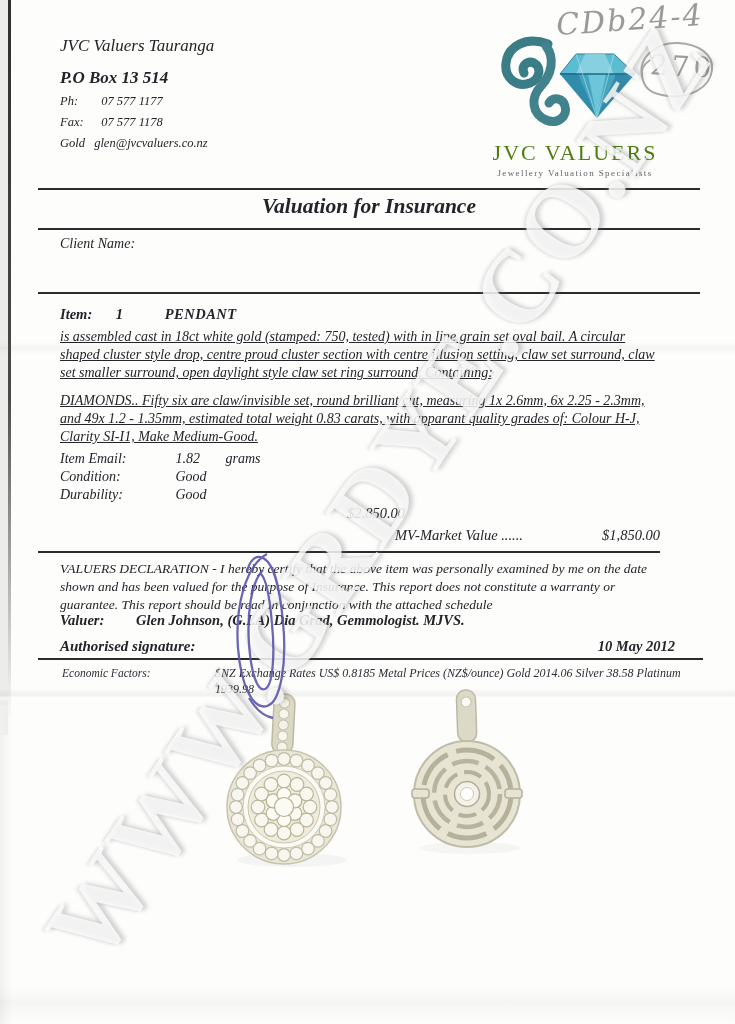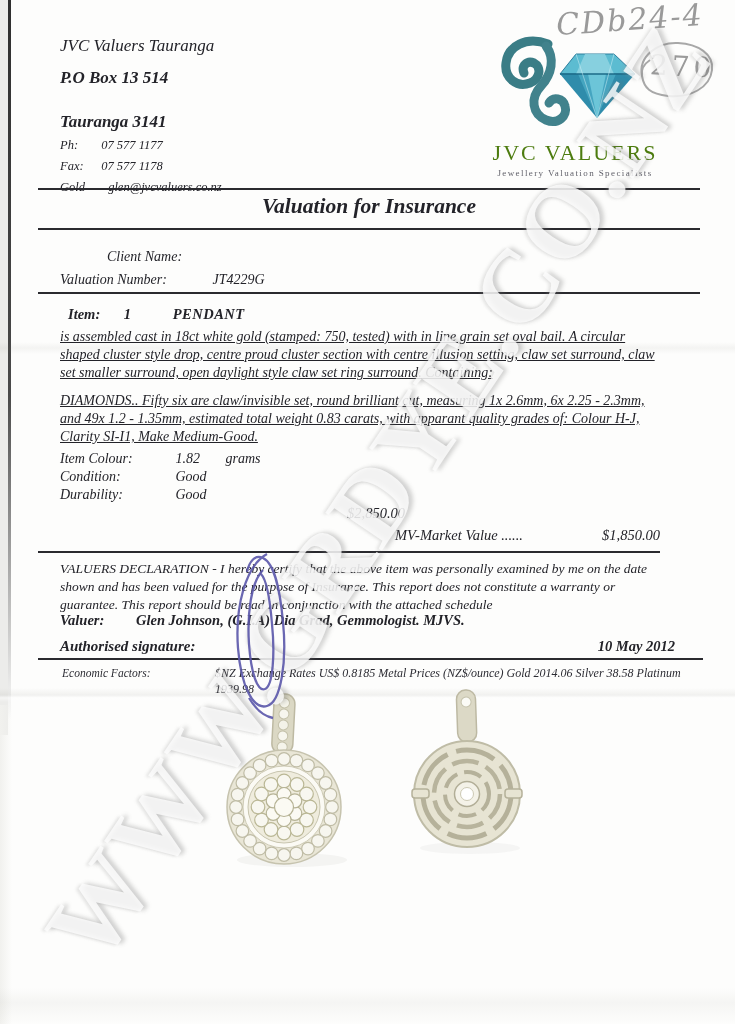--- a/index.html
+++ b/index.html
@@ -55,25 +55,25 @@
   .r1{top:188px;}
   .r2{top:228px;}
   .r3{top:292px;}
   .r4{top:551px;width:622px;}
   .r5{top:658px;width:665px;}
 
   .doc-title{position:absolute;left:38px;top:194px;width:662px;text-align:center;
     font-size:21.5px;font-weight:bold;font-style:italic;}
 
   .client-row{position:absolute;left:60px;font-size:14px;font-style:italic;}
-  .cr1{top:249px;margin-left:47px;}
+  .cr1{top:236px;}
   .cr2{top:272px;}
   .client-row .val{margin-left:42px;}
 
-  .item-heading{position:absolute;left:68px;top:306px;font-size:14.5px;font-weight:bold;font-style:italic;}
+  .item-heading{position:absolute;left:60px;top:306px;font-size:14.5px;font-weight:bold;font-style:italic;}
   .item-heading .num{margin-left:20px;}
   .item-heading .nm{margin-left:38px;letter-spacing:0.5px;}
 
   .para{position:absolute;left:60px;width:606px;font-size:14px;font-style:italic;line-height:1.3;text-decoration:underline;}
   .p1{top:328px;}
   .p2{top:392px;}
 
   .spec-row{position:absolute;left:60px;font-size:14px;font-style:italic;}
   .spec-row .lbl{display:inline-block;width:112px;}
   .spec-row .unit{margin-left:22px;}
@@ -110,32 +110,31 @@
   <div class="edge-left-bottom"></div>
   <div class="crease1"></div>
   <div class="crease2"></div>
   <div class="bottom-band"></div>
 
   <div class="watermark">WWW.GRDYE.CO.NZ</div>
 
   <div class="lh">
     <div class="company">JVC Valuers Tauranga</div>
     <div class="pobox">P.O Box 13 514</div>
-    <div class="city">Tauranga 3141</div>
     <div class="contact">
       <span class="lbl">Ph:</span>
       <span>07 577 1177</span>
     </div>
     <div class="contact">
       <span class="lbl">Fax:</span>
       <span>07 577 1178</span>
     </div>
     <div class="contact">
       <span>Gold</span>
-      <span style="margin-left:20px;">glen@jvcvaluers.co.nz</span>
+      <span style="margin-left:6px;">glen@jvcvaluers.co.nz</span>
     </div>
   </div>
 
   <div class="logo">
     <svg width="170" height="98" viewBox="0 0 170 98">
       <path d="M 58 8 C 36 0, 18 10, 16 27 C 14 42, 27 52, 40 47 C 50 43, 52 31, 44 27 C 37 24, 31 30, 34 37" fill="none" stroke="#3a7d86" stroke-width="9" stroke-linecap="round"></path>
       <path d="M 56 10 C 65 22, 62 38, 51 50 C 40 62, 42 78, 56 84 C 68 89, 78 80, 75 70 C 73 62, 63 60, 59 67" fill="none" stroke="#41828c" stroke-width="9" stroke-linecap="round"></path>
       <polygon points="86,18 124,18 145,38 70,38" fill="#5cbcd1" stroke="#2d7f9e" stroke-width="1"></polygon>
       <polygon points="95,18 115,18 124,38 86,38" fill="#8ed4e2" opacity="0.85"></polygon>
       <polygon points="70,38 145,38 107,82" fill="#2f8cab"></polygon>
@@ -158,36 +157,32 @@
   </div>
 
   <div class="rule r1"></div>
   <div class="doc-title">Valuation for Insurance</div>
   <div class="rule r2"></div>
 
   <div class="client-row cr1">
     <span>Client Name:</span>
     <span class="val"></span>
   </div>
-  <div class="client-row cr2">
-    <span>Valuation Number:</span>
-    <span class="val">JT4229G</span>
-  </div>
   <div class="rule r3"></div>
 
   <div class="item-heading">
     <span>Item:</span>
     <span class="num">1</span>
     <span class="nm">PENDANT</span>
   </div>
   <div class="para p1">is assembled cast in 18ct white gold (stamped: 750, tested) with in line grain set oval bail. A circular shaped cluster style drop, centre proud cluster section with centre illusion setting, claw set surround, claw set smaller surround, open daylight style claw set ring surround. Containing:</div>
   <div class="para p2">DIAMONDS.. Fifty six are claw/invisible set, round brilliant cut, measuring 1x 2.6mm, 6x 2.25 - 2.3mm, and 49x 1.2 - 1.35mm, estimated total weight 0.83 carats, with apparant quality grades of: Colour H-J, Clarity SI-I1, Make Medium-Good.</div>
 
   <div class="spec-row s1">
-    <span class="lbl">Item Colour:</span>
+    <span class="lbl">Item Email:</span>
     <span>1.82</span>
     <span class="unit">grams</span>
   </div>
   <div class="spec-row s2">
     <span class="lbl">Condition:</span>
     <span>Good</span>
   </div>
   <div class="spec-row s3">
     <span class="lbl">Durability:</span>
     <span>Good</span>

